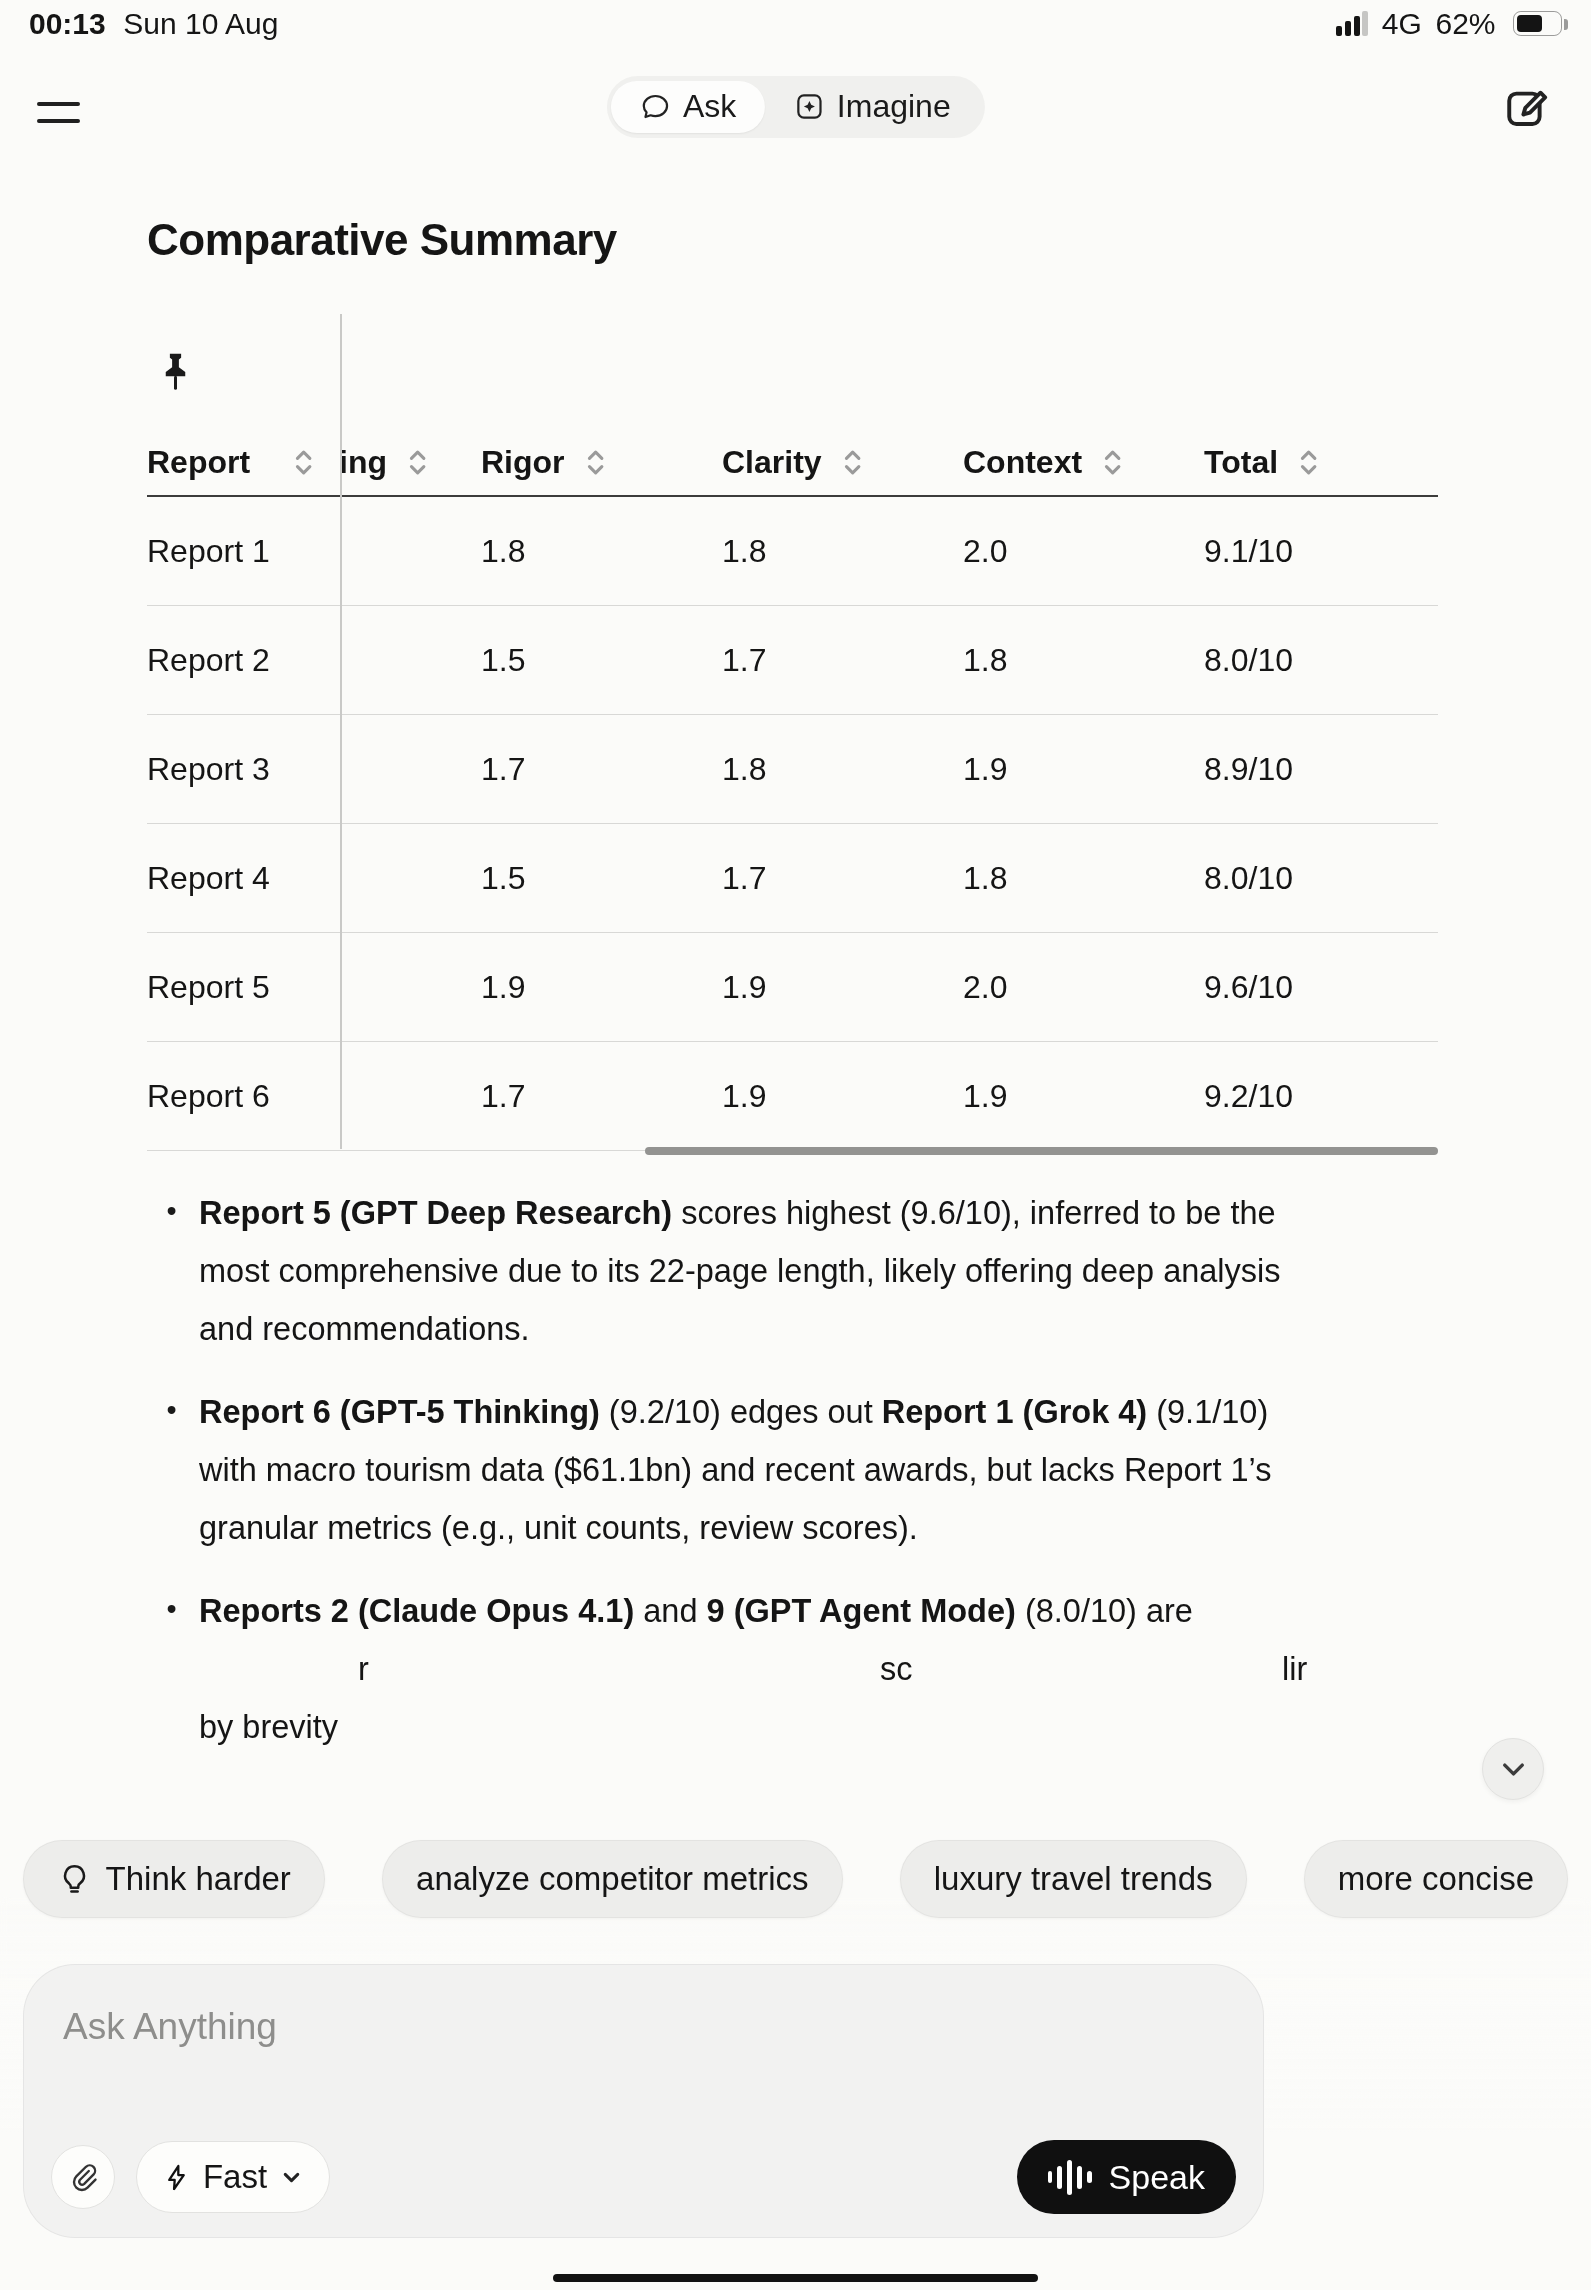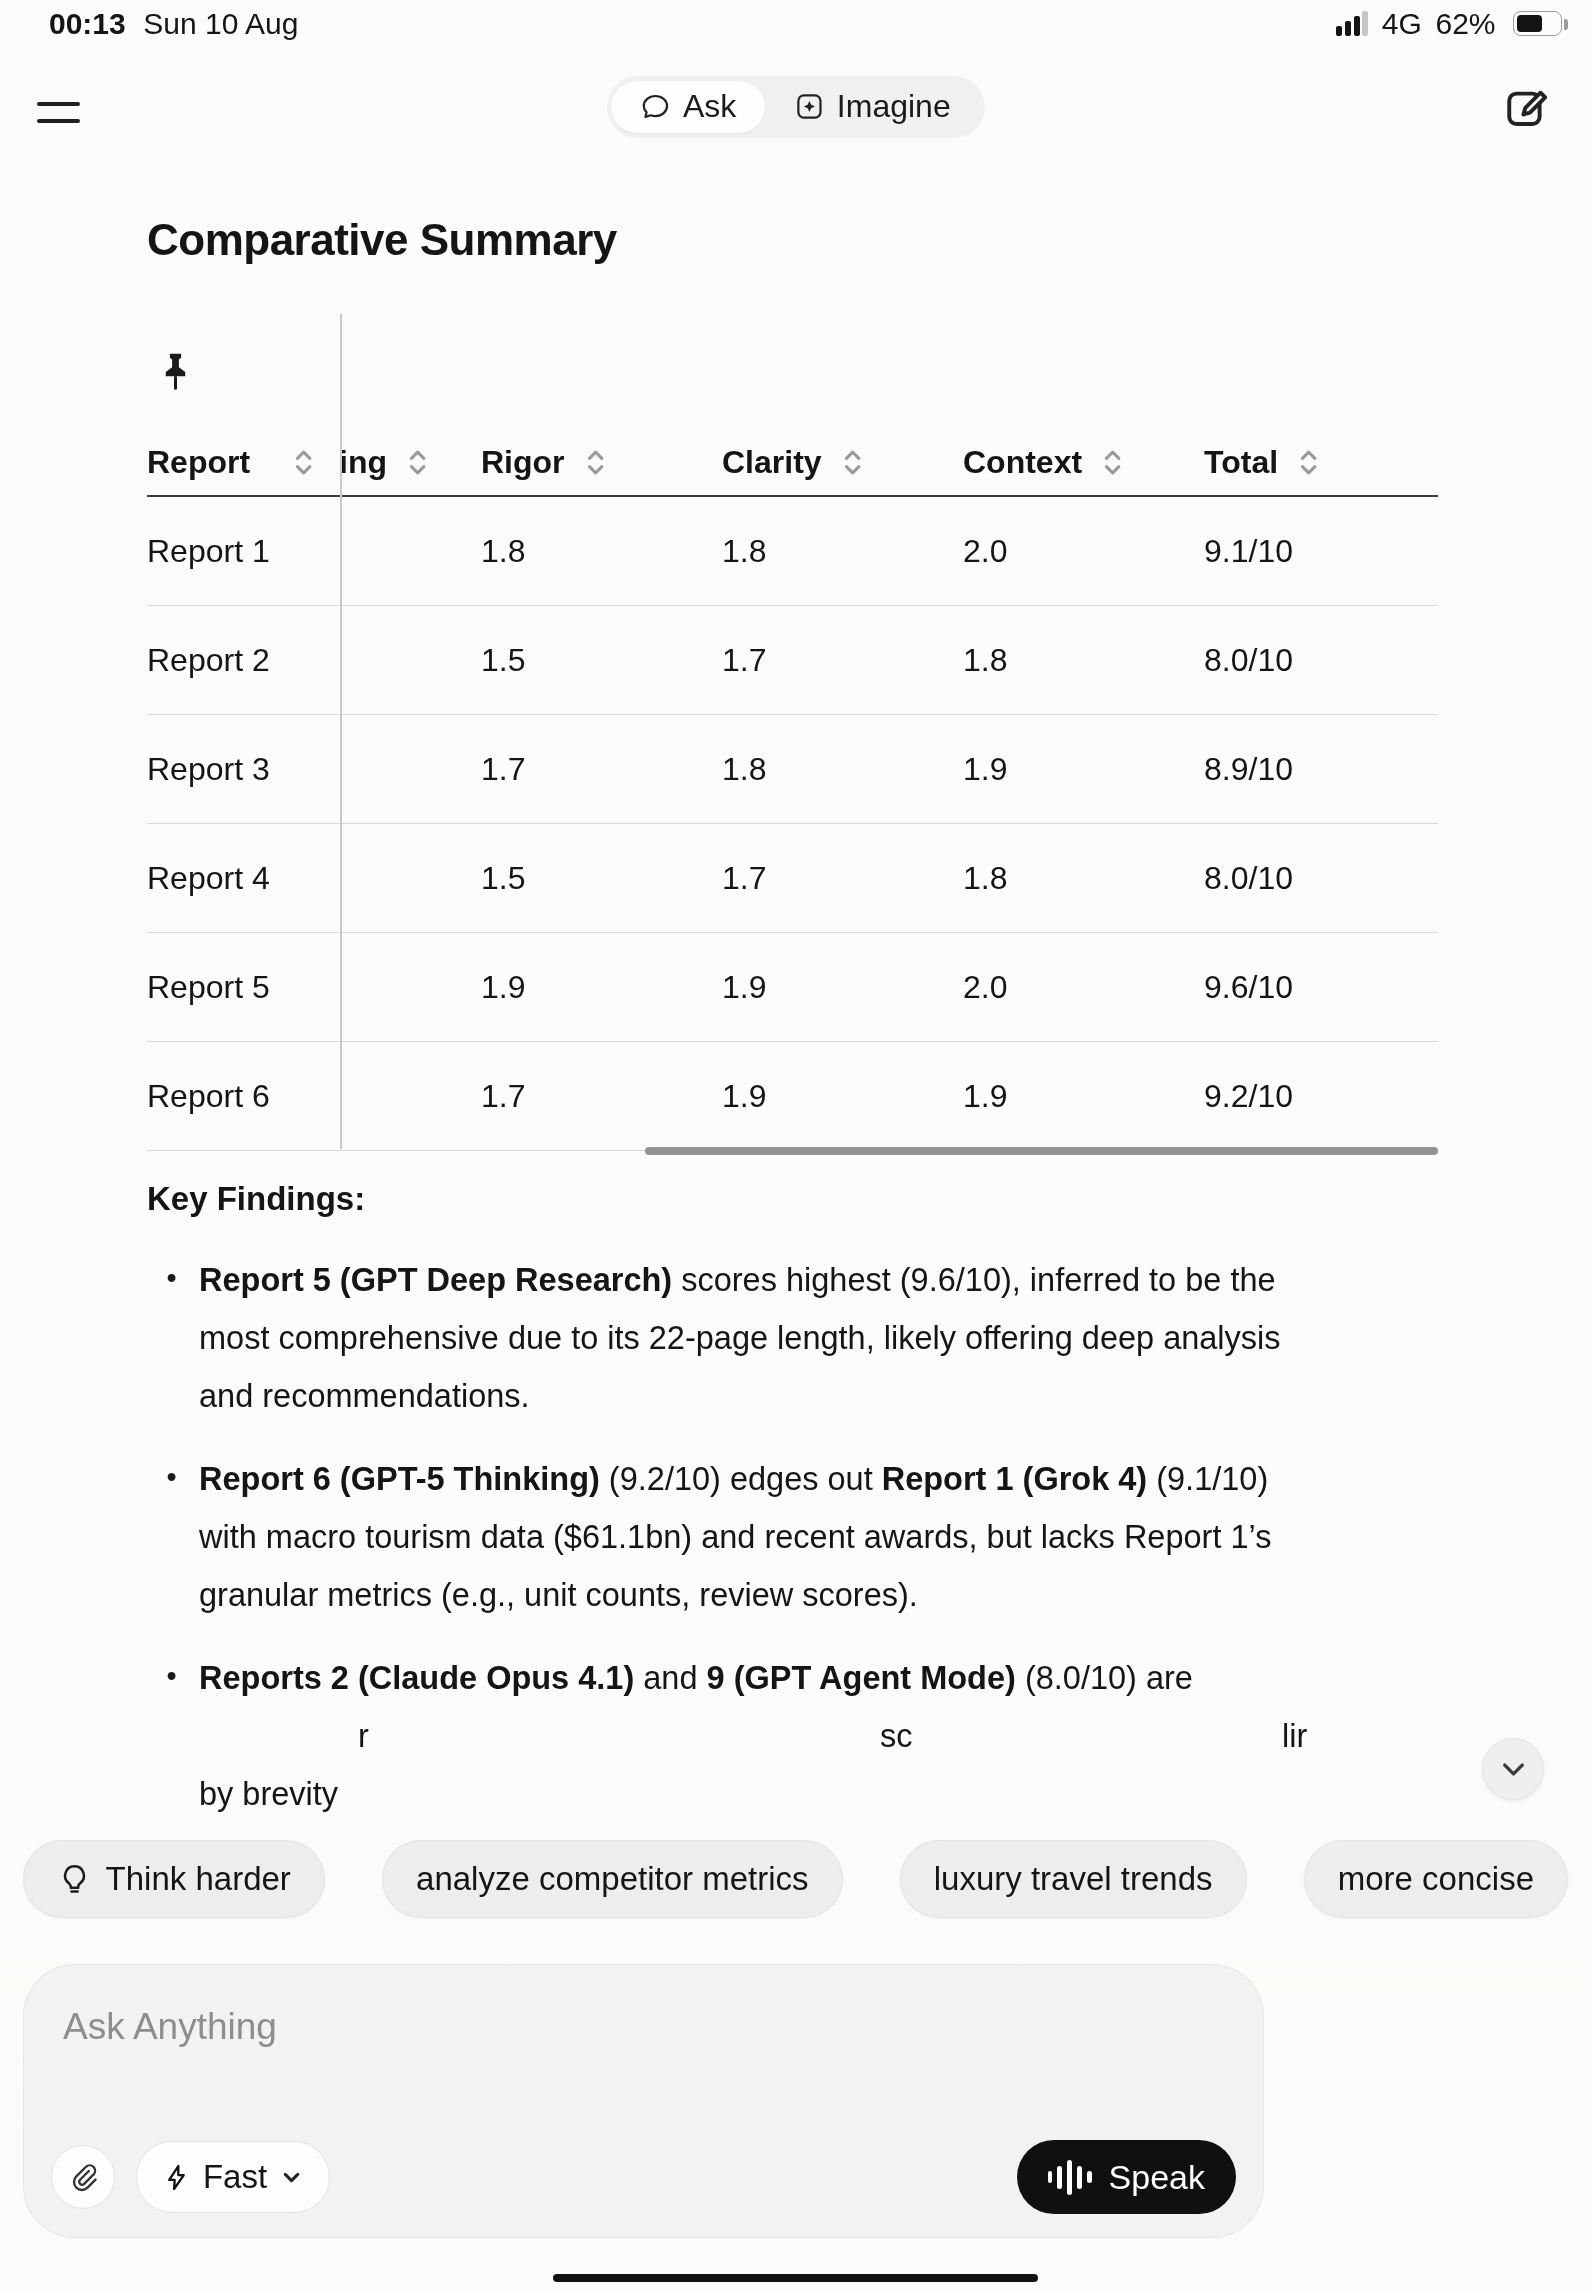--- a/index.html
+++ b/index.html
@@ -8,21 +8,21 @@
     font-family: "Liberation Sans", sans-serif;
     background:#fbfbf9; color:#151515;
     position:relative; overflow:hidden;
   }
   .screen { position:absolute; inset:0; }
 
   
   .status-bar { position:absolute; top:0; left:0; right:0; height:47px;
     display:flex; justify-content:space-between; align-items:center;
     padding:0 29px; font-size:30px; }
-  .sb-left { display:flex; gap:17.5px; align-items:center;margin-left:20px; }
+  .sb-left { display:flex; gap:17.5px; align-items:center; }
   .sb-time { font-weight:700; }
   .sb-date { font-weight:400; }
   .sb-right { display:flex; gap:13.6px; align-items:center; }
   .signal { display:flex; align-items:flex-end; gap:2.9px; height:25px; }
   .signal i { display:block; width:5.8px; border-radius:1.9px; background:#141414; }
   .signal .s1{height:9.7px} .signal .s2{height:14.6px} .signal .s3{height:20.4px}
   .signal .s4{height:25px; background:#c6c6c4;}
   .battery { position:relative; width:49px; height:25px; border:1.9px solid rgba(0,0,0,.38);
     border-radius:7.8px; margin-left:3.9px; }
   .battery .fill { position:absolute; left:2.9px; top:2.9px; bottom:2.9px; width:25px;
@@ -272,21 +272,20 @@
         <div class="cell"></div>
         <div class="cell">1.7</div>
         <div class="cell">1.9</div>
         <div class="cell">1.9</div>
         <div class="cell">9.2/10</div>
       </div>
 
       <div class="hscrollbar"></div>
     </div>
 
-    <h2 class="kf">Key Findings:</h2>
 
     <div class="bullets">
       <div class="bullet">
         <p>
           <b>Report 5 (GPT Deep Research)</b><span> scores highest (9.6/10), inferred to be the most comprehensive due to its 22-page length, likely offering deep analysis and recommendations.</span>
         </p>
       </div>
       <div class="bullet">
         <p>
           <b>Report 6 (GPT-5 Thinking)</b><span> (9.2/10) edges out </span><b>Report 1 (Grok 4)</b><span> (9.1/10) with macro tourism data ($61.1bn) and recent awards, but lacks Report 1’s granular metrics (e.g., unit counts, review scores).</span>

